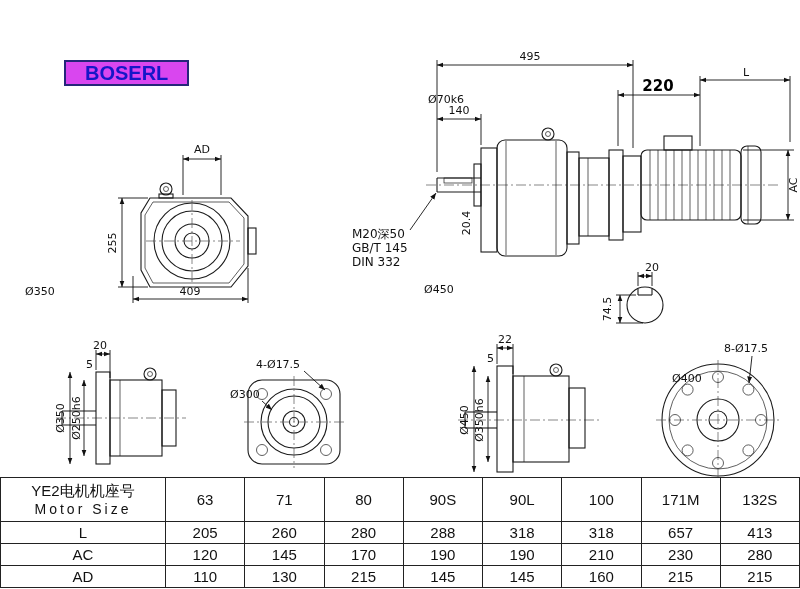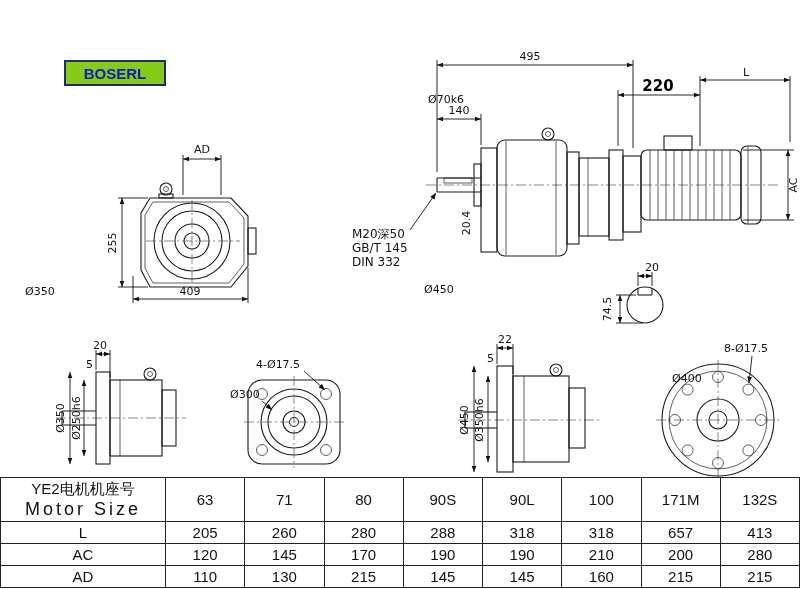--- a/index.html
+++ b/index.html
@@ -1,38 +1,38 @@
 <!DOCTYPE html>
 <html><head>
 <meta charset="utf-8">
 <style>
   html,body{margin:0;padding:0;background:#fff;}
   .page{position:relative;width:800px;height:589px;background:#fff;overflow:hidden;
         font-family:"Liberation Sans",sans-serif;}
   .title{position:absolute;left:8px;top:4px;font-size:27px;font-weight:bold;
          color:#8e0f0f;letter-spacing:.5px;white-space:nowrap;}
-  .logo{position:absolute;left:64px;top:60px;min-width:82px;height:22px;padding:0 8px;
-        border:2px solid #26267a;color:#1616c8;font-weight:bold;font-size:15px;
-        display:flex;align-items:center;justify-content:center;background:#84cc16;}
+  .logo{position:absolute;left:64px;top:60px;min-width:82px;height:22px;padding:0 19px;
+        border:2px solid #26267a;color:#1616c8;font-weight:bold;font-size:20px;
+        display:flex;align-items:center;justify-content:center;background:#d946ef;}
   svg.draw{position:absolute;left:0;top:0;}
   .ln{stroke:#1b1b1b;stroke-width:1.1;fill:none}
   .thin{stroke:#1b1b1b;stroke-width:.7;fill:none}
   .cl{stroke:#555;stroke-width:.7;fill:none;stroke-dasharray:10 3 2 3}
   .dim{stroke:#111;stroke-width:.9;fill:none}
   .dt{font:11px "DejaVu Sans",sans-serif;fill:#111}
   .dtb{font:bold 15px "DejaVu Sans",sans-serif;fill:#000}
   .note{font:12px "DejaVu Sans",sans-serif;fill:#111}
   table.spec{position:absolute;left:0;top:477px;width:800px;border-collapse:collapse;
              table-layout:fixed;background:#fff;color:#111;font-size:15px;}
   table.spec th,table.spec td{border:1px solid #222;text-align:center;padding:0;
              font-weight:normal;vertical-align:middle;}
   table.spec tr{height:22px;}
   table.spec tr.hrow{height:44px;padding-left:22px;}
   col.c0{width:165px;}
-  .hdr2{font-size:18px;letter-spacing:3px;}
+  .hdr2{font-size:14px;letter-spacing:3px;}
 </style>
 </head>
 <body>
 
 <div class="page">
 
   <div class="logo" style="color: rgb(22, 22, 200); border-color: rgb(38, 38, 122);">BOSERL</div>
 
   <svg class="draw" width="800" height="477" viewBox="0 0 800 477">
     <defs>
@@ -276,21 +276,21 @@
         <td>413</td>
       </tr>
       <tr>
         <td>AC</td>
         <td>120</td>
         <td>145</td>
         <td>170</td>
         <td>190</td>
         <td>190</td>
         <td>210</td>
-        <td>200</td>
+        <td>230</td>
         <td>280</td>
       </tr>
       <tr>
         <td>AD</td>
         <td>110</td>
         <td>130</td>
         <td>215</td>
         <td>145</td>
         <td>145</td>
         <td>160</td>

